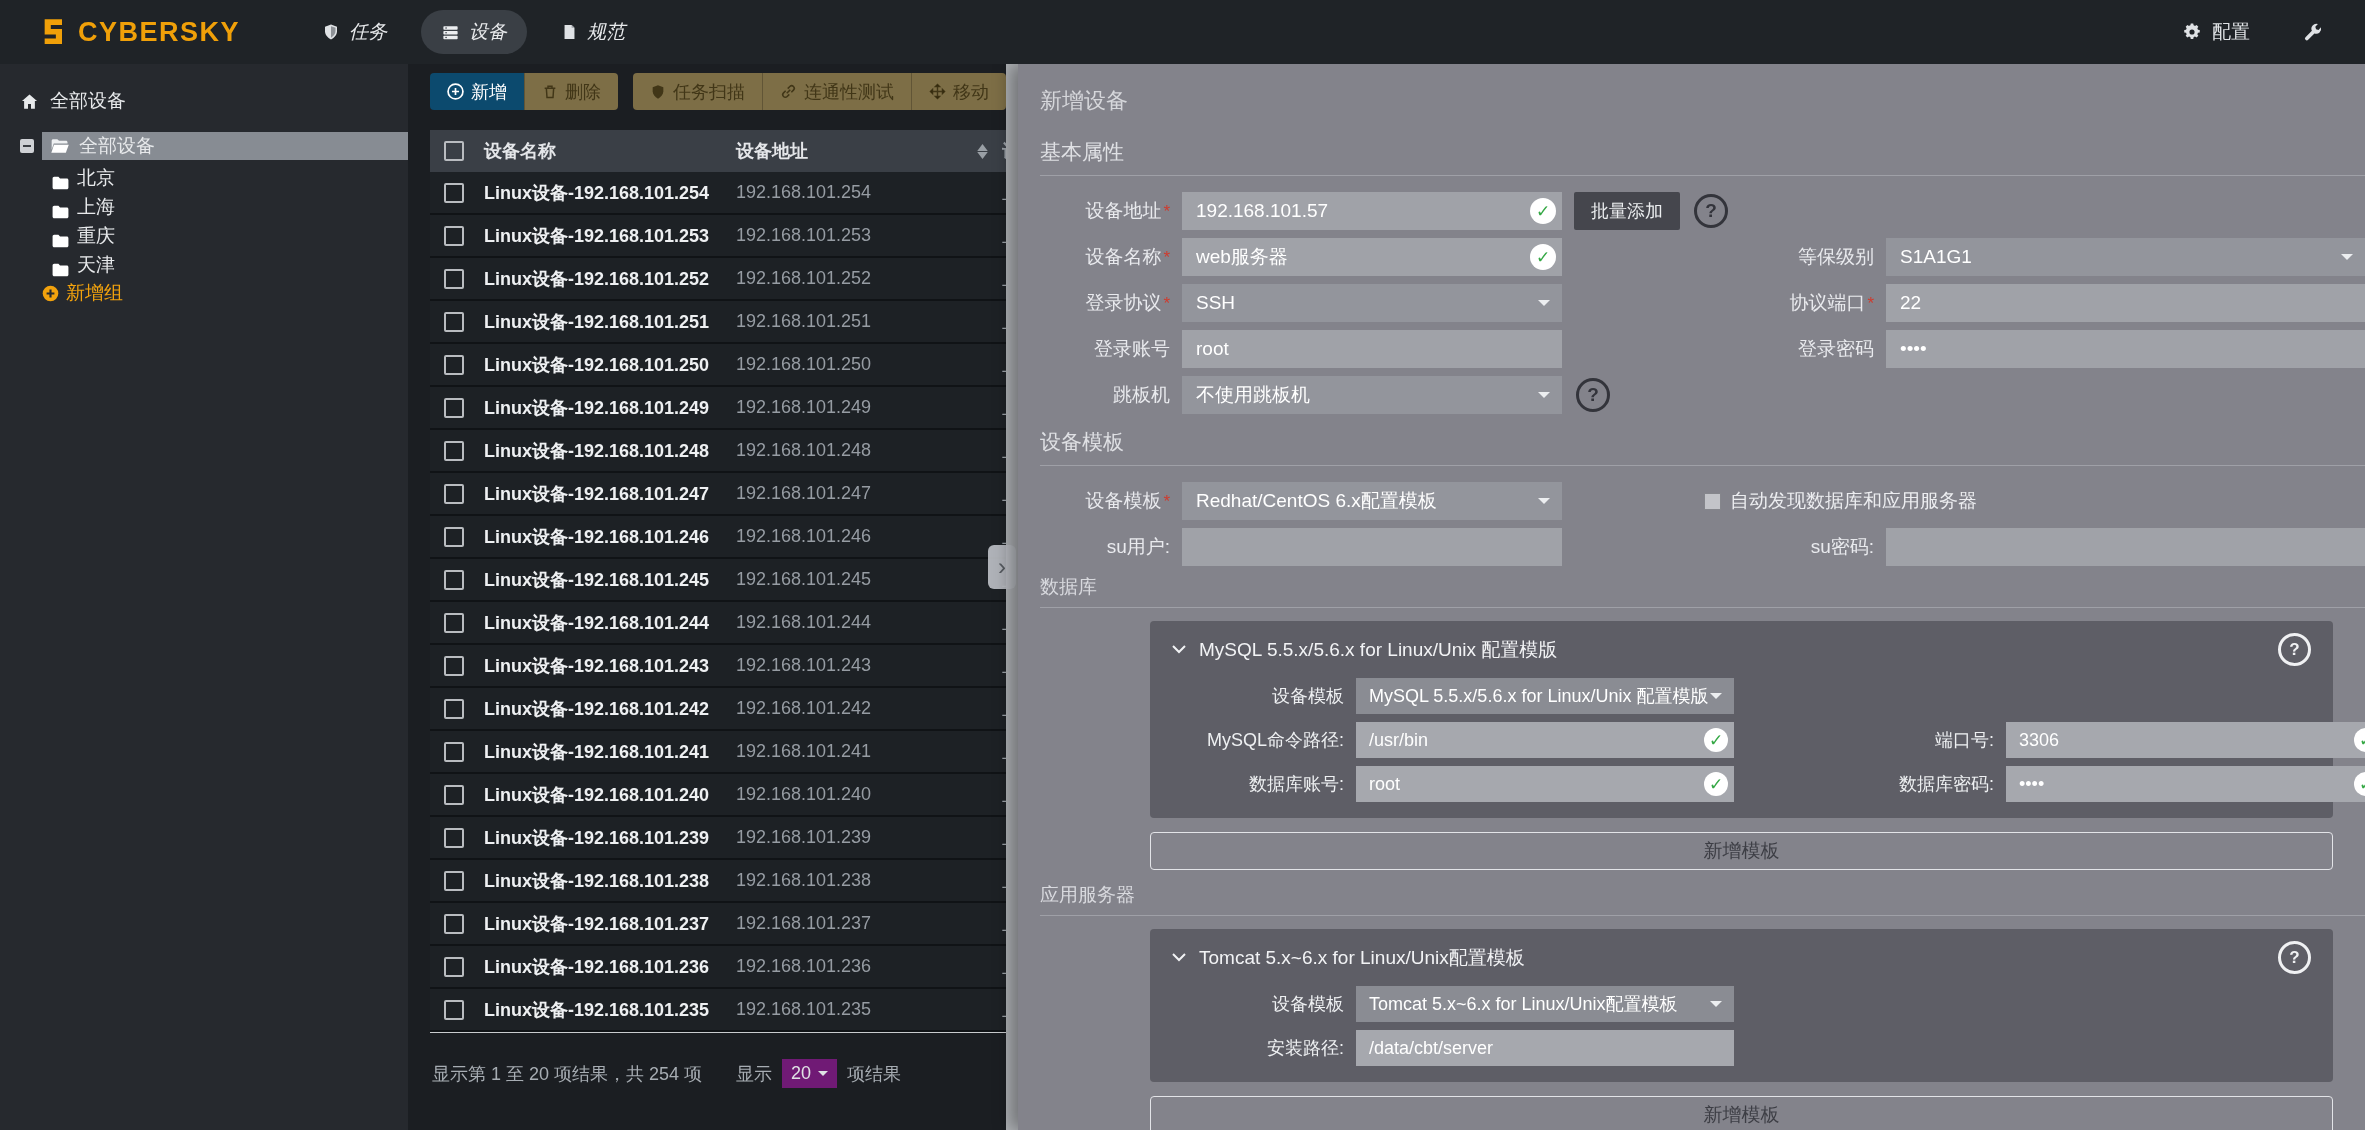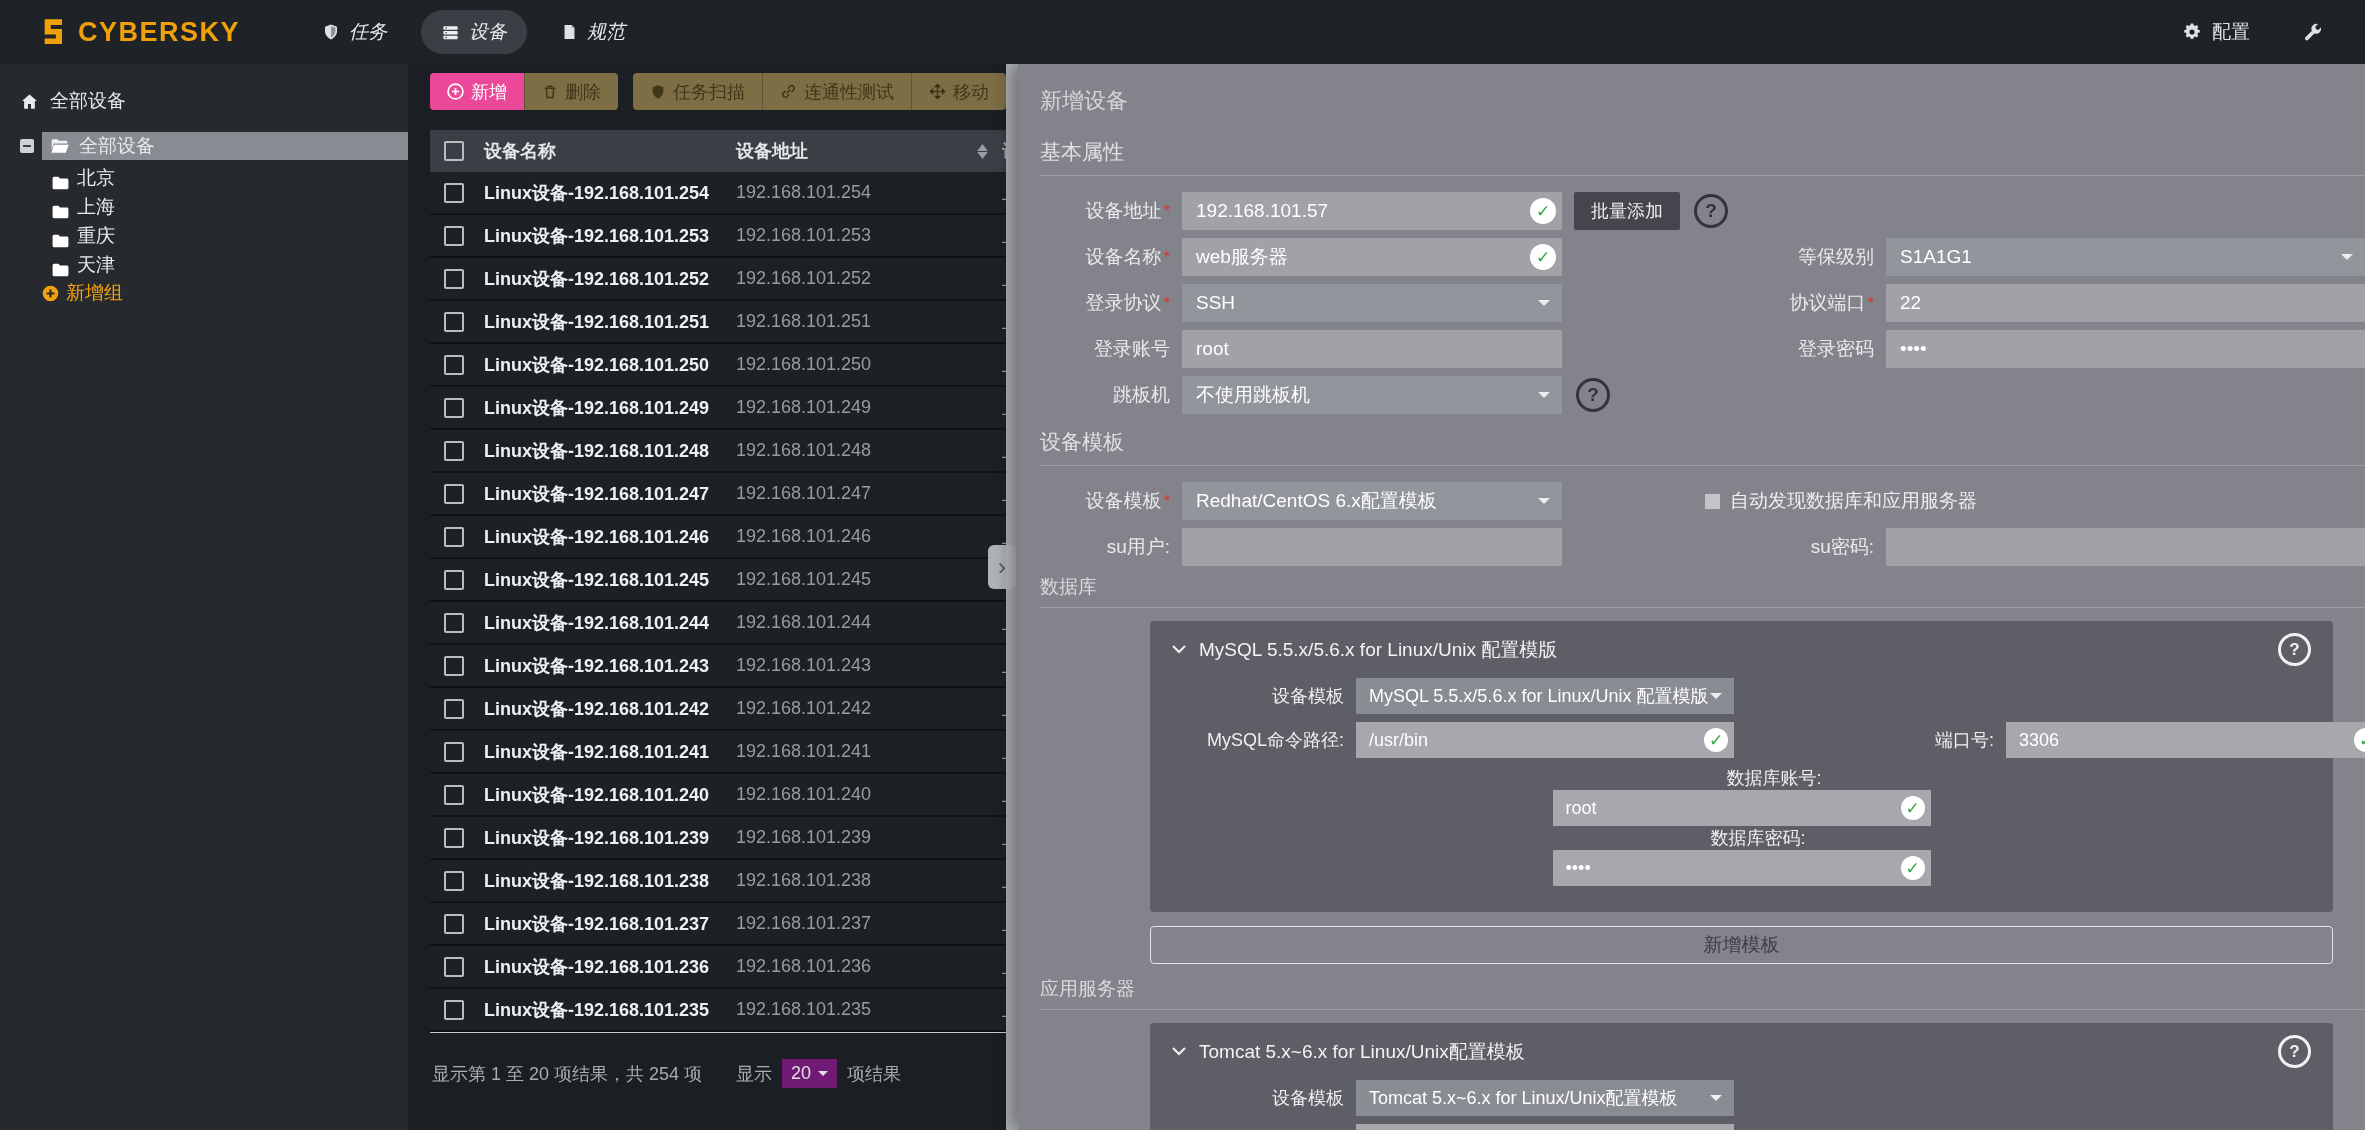--- a/index.html
+++ b/index.html
@@ -30,21 +30,21 @@
   .root-sel{flex:1;display:flex;align-items:center;gap:9px;background:#878c93;height:28px;margin-left:8px;padding-left:8px;cursor:pointer;}
   .tree-child{display:flex;align-items:flex-end;gap:7px;height:29px;padding-left:51px;cursor:pointer;}
   .tree-add{display:flex;align-items:center;gap:7px;height:30px;padding-left:42px;color:#f2a20d;cursor:pointer;}
 
   
   .main{position:absolute;left:408px;top:64px;right:0;bottom:0;background:#1b1e22;}
   .toolbar{position:absolute;top:9px;left:22px;display:flex;gap:15px;}
   .btn-group{display:flex;border-radius:4px;overflow:hidden;}
   .tbtn{height:37px;padding:0 17px;display:flex;align-items:center;gap:7px;font-size:18px;border:0;cursor:pointer;background:#7d6e46;color:rgba(46,36,8,0.75);}
   .tbtn + .tbtn{border-left:1px solid rgba(0,0,0,0.22);}
-  .tbtn.primary{background:#ec4899;color:#ffffff;}
+  .tbtn.primary{background:#0c4a6e;color:#ffffff;}
 
   .dtable{position:absolute;top:66px;left:22px;width:1400px;border-bottom:1px solid #c9cbce;}
   .trow{display:grid;grid-template-columns:54px 252px 266px 1fr;align-items:center;}
   .thead{height:42px;background:#3a3f46;color:#e4e6e9;font-weight:bold;font-size:18px;}
   .tbody-row{height:41px;background:#1d2125;border-bottom:2px solid #101316;font-size:18px;}
   .cb{width:16px;height:16px;border:2px solid #b9bcc0;border-radius:2px;background:transparent;margin-left:14px;cursor:pointer;}
   .cell-name{color:#eef0f2;font-weight:bold;}
   .cell-ip{color:#969ca3;}
   .cell-extra{color:#9aa0a6;overflow:hidden;white-space:nowrap;}
   .addr-head{display:flex;align-items:center;justify-content:space-between;padding-right:14px;}
@@ -581,21 +581,21 @@
           <input class="cinput" value="/usr/bin" style="">
           <span class="vcheck sm">✓</span>
         </span>
         <span class="cspacer"></span>
         <span class="crlabel">端口号:</span>
         <span class="crfield">
           <input class="cinput" value="3306" style="">
           <span class="vcheck sm">✓</span>
         </span>
       </div>
-      <div class="crow" style="margin-bottom:12px;flex-direction:column;">
+      <div class="crow" style="margin-bottom:2px;">
         <span class="clabel">数据库账号:</span>
         <span class="cfield">
           <input class="cinput" value="root" style="">
           <span class="vcheck sm">✓</span>
         </span>
         <span class="cspacer"></span>
         <span class="crlabel">数据库密码:</span>
         <span class="crfield">
           <input class="cinput" value="••••" style="">
           <span class="vcheck sm">✓</span>

